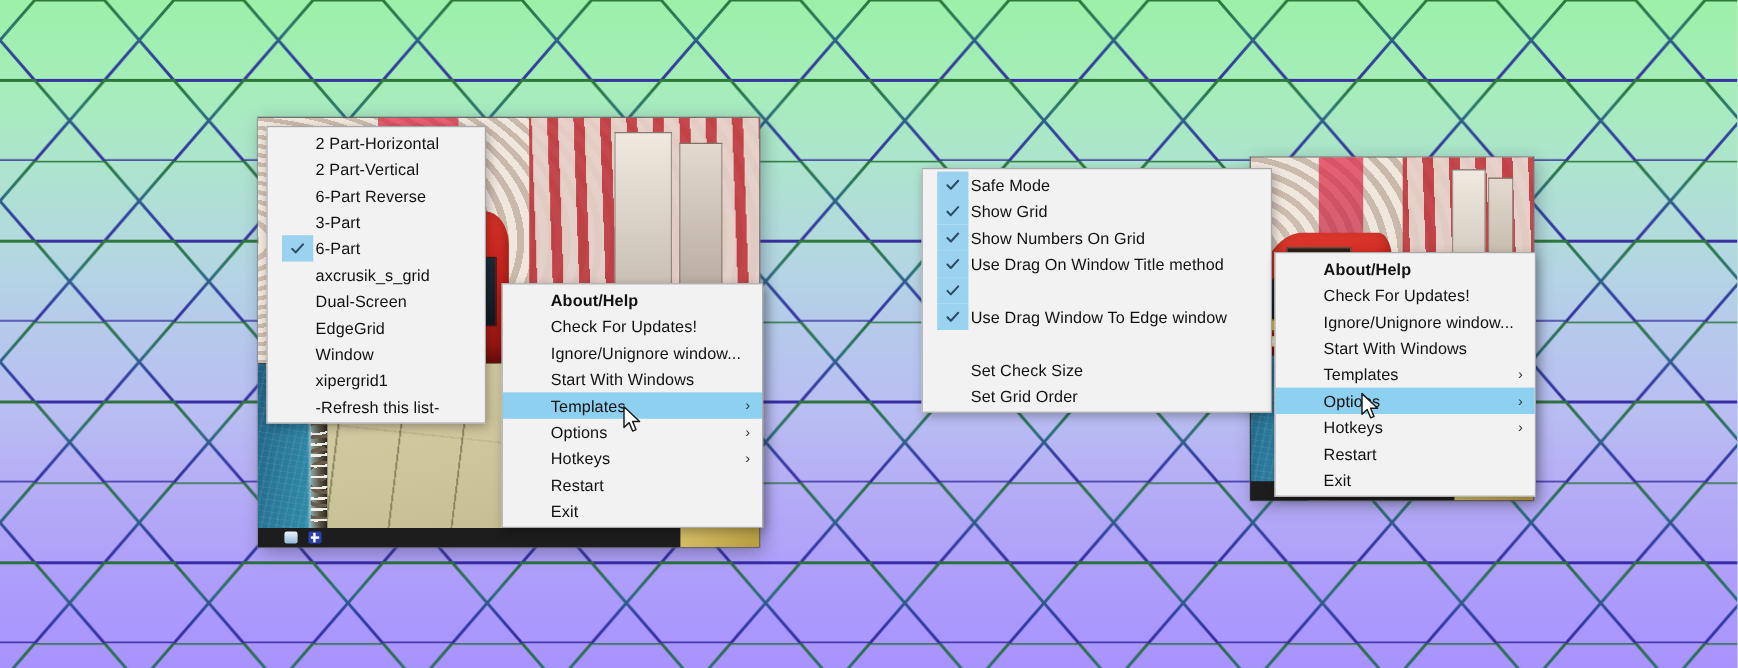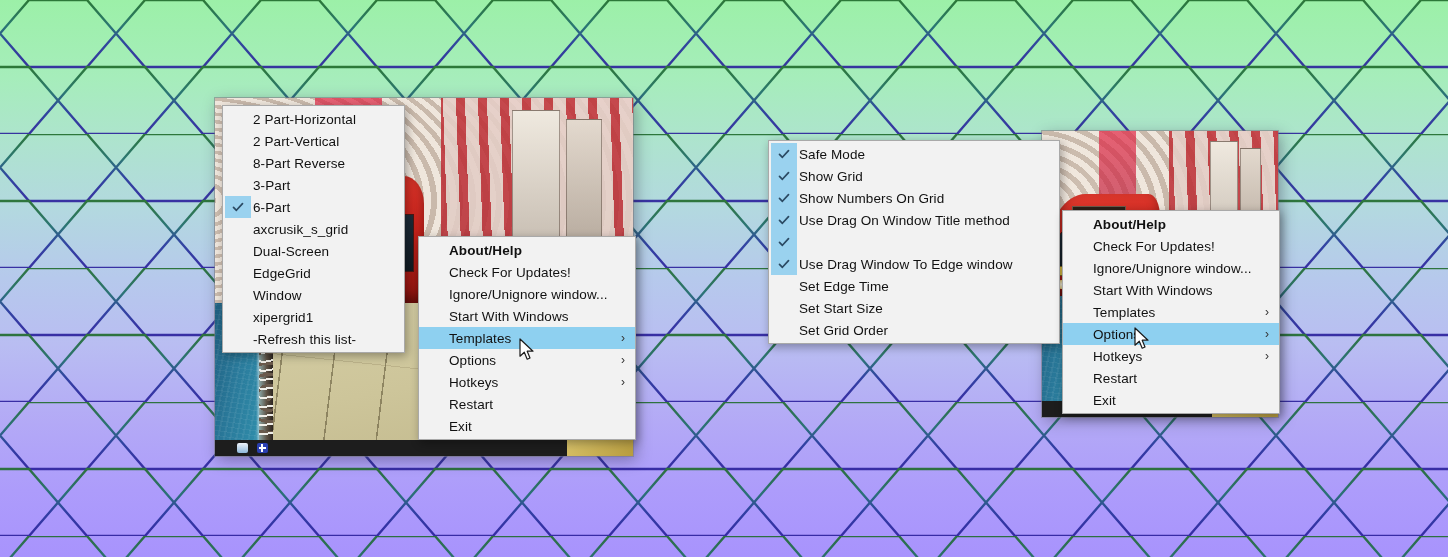--- a/index.html
+++ b/index.html
@@ -103,21 +103,21 @@
   .tb-flag:after{content:"";position:absolute;left:2px;top:4px;width:7px;height:2px;background:#fff;}
   .tb-flag:before{content:"";position:absolute;left:4px;top:1px;width:2px;height:8px;background:#fff;}
   .taskbar .corner{margin-left:auto;width:66px;height:100%;
     background:linear-gradient(130deg,#d8c26a,#b79c3e);}
 
   
   .menu{position:absolute;background:#f2f2f2;border:1px solid #a9a9a9;
     box-shadow:2px 3px 9px rgba(0,0,0,.33);padding:2px 0;
     font-size:13.5px;color:#111;user-select:none;}
   .menu .row{position:relative;display:flex;align-items:center;height:22px;
-    padding:0 10px 0 2px;white-space:nowrap;cursor:default;}
+    padding:0 10px 0 12px;white-space:nowrap;cursor:default;}
   .menu .row .gutter{flex:0 0 26px;height:22px;display:flex;align-items:center;
     justify-content:center;}
   .menu .row .lbl{flex:1 1 auto;padding-left:2px;letter-spacing:.1px;}
   .menu .row .arrow{flex:0 0 auto;font-size:12px;color:#333;padding-left:18px;}
   .menu .row.sel{background:#8ed0f0;}
   .menu .row.bold .lbl{font-weight:bold;}
   .menu .row.checked .gutter{background:#9ad2ef;}
   .menu .row.checked .gutter svg{display:block;}
   .menu .row .gutter svg{display:none;}
 
@@ -236,21 +236,21 @@
     <div class="row">
       <span class="gutter"></span>
       <span class="lbl">2 Part-Horizontal</span>
     </div>
     <div class="row">
       <span class="gutter"></span>
       <span class="lbl">2 Part-Vertical</span>
     </div>
     <div class="row">
       <span class="gutter"></span>
-      <span class="lbl">8-Part Reverse</span>
+      <span class="lbl">6-Part Reverse</span>
     </div>
     <div class="row">
       <span class="gutter"></span>
       <span class="lbl">3-Part</span>
     </div>
     <div class="row checked">
       <span class="gutter">
         <svg width="14" height="14" viewBox="0 0 14 14" aria-hidden="true">
           <path d="M2.5 7.4 L5.4 10.3 L11.5 3.6" fill="none" stroke="#2b4a63" stroke-width="1.7" stroke-linecap="round" stroke-linejoin="round"></path>
         </svg>
@@ -368,25 +368,24 @@
     <div class="row checked">
       <span class="gutter">
         <svg width="14" height="14" viewBox="0 0 14 14" aria-hidden="true">
           <path d="M2.5 7.4 L5.4 10.3 L11.5 3.6" fill="none" stroke="#2b4a63" stroke-width="1.7" stroke-linecap="round" stroke-linejoin="round"></path>
         </svg>
       </span>
       <span class="lbl">Use Drag Window To Edge window</span>
     </div>
     <div class="row">
       <span class="gutter"></span>
-      <span class="lbl">Set Edge Time</span>
-    </div>
-    <div class="row">
-      <span class="gutter"></span>
-      <span class="lbl">Set Start Size</span>
+    </div>
+    <div class="row">
+      <span class="gutter"></span>
+      <span class="lbl">Set Check Size</span>
     </div>
     <div class="row">
       <span class="gutter"></span>
       <span class="lbl">Set Grid Order</span>
     </div>
   </div>
 
 <div class="menu" id="menu-main-right">
     <div class="row bold">
       <span class="gutter"></span>

